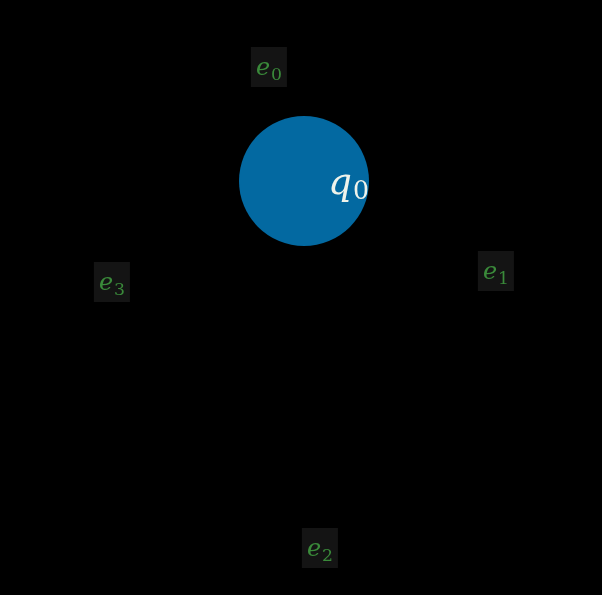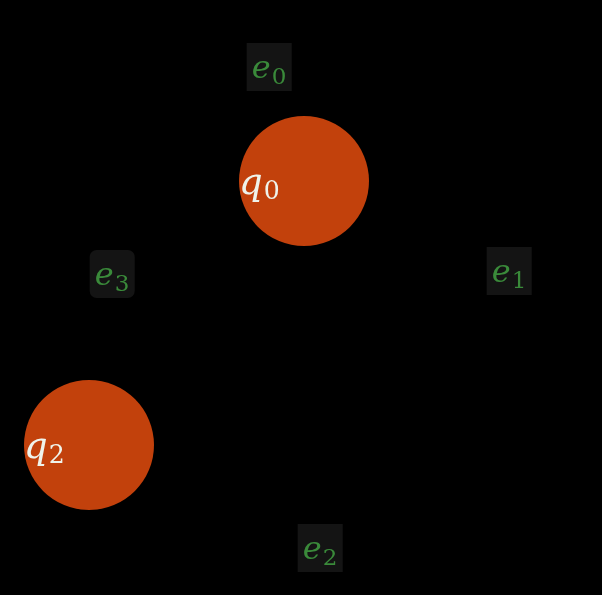--- a/index.html
+++ b/index.html
@@ -14,24 +14,24 @@
     background: #000000;
     overflow: hidden;
     font-family: "DejaVu Serif", serif;
   }
   
   .node {
     position: absolute;
     width: 130px;
     height: 130px;
     border-radius: 50%;
-    background: #c2410c;
+    background: #0369a1;
     display: flex;
     align-items: center;
-    justify-content: flex-start;
+    justify-content: flex-end;
   }
   .node-q0 { left: 239px; top: 116px; }
   .node-q1 { left: 448px; top: 383px; }
   .node-q2 { left: 24px;  top: 380px; }
 
   .node-label {
     color: #eff3eb;
     font-size: 37px;
     line-height: 1;
     white-space: nowrap;
@@ -46,55 +46,52 @@
     vertical-align: -0.22em;
     line-height: 0;
     margin-left: 1px;
   }
 
   
   .edge-label {
     position: absolute;
     transform: translate(-50%, -50%);
     color: #3a8a3a;
-    font-size: 32px;
+    font-size: 24px;
     line-height: 1;
     white-space: nowrap;
     background: rgba(255, 255, 255, 0.08);
     padding: 8px 5px;
   }
   .edge-label i {
     font-style: italic;
     font-family: "DejaVu Serif", serif;
   }
   .edge-label sub {
     font-style: normal;
     font-size: 0.72em;
     vertical-align: -0.28em;
     line-height: 0;
     margin-left: 1px;
   }
   .edge-e0 { left: 269px; top: 67px; }
-  .edge-e1 { left: 509px; top: 271px; }
+  .edge-e1 { left: 496px; top: 271px; }
   .edge-e2 { left: 300px; top: 548px; margin-left: 20px; }
-  .edge-e3 { left: 112px; top: 274px; border-radius: 7px; }
+  .edge-e3 { left: 112px; top: 282px; }
 </style>
 </head>
 <body>
 
 <div class="canvas">
 
   <div class="node node-q0">
     <span class="node-label"><i>q</i><sub>0</sub></span>
   </div>
 
 
-  <div class="node node-q2">
-    <span class="node-label"><i>q</i><sub>2</sub></span>
-  </div>
 
   <span class="edge-label edge-e0"><i>e</i><sub>0</sub></span>
 
   <span class="edge-label edge-e1"><i>e</i><sub>1</sub></span>
 
   <span class="edge-label edge-e2"><i>e</i><sub>2</sub></span>
 
   <span class="edge-label edge-e3"><i>e</i><sub>3</sub></span>
 
 </div>

